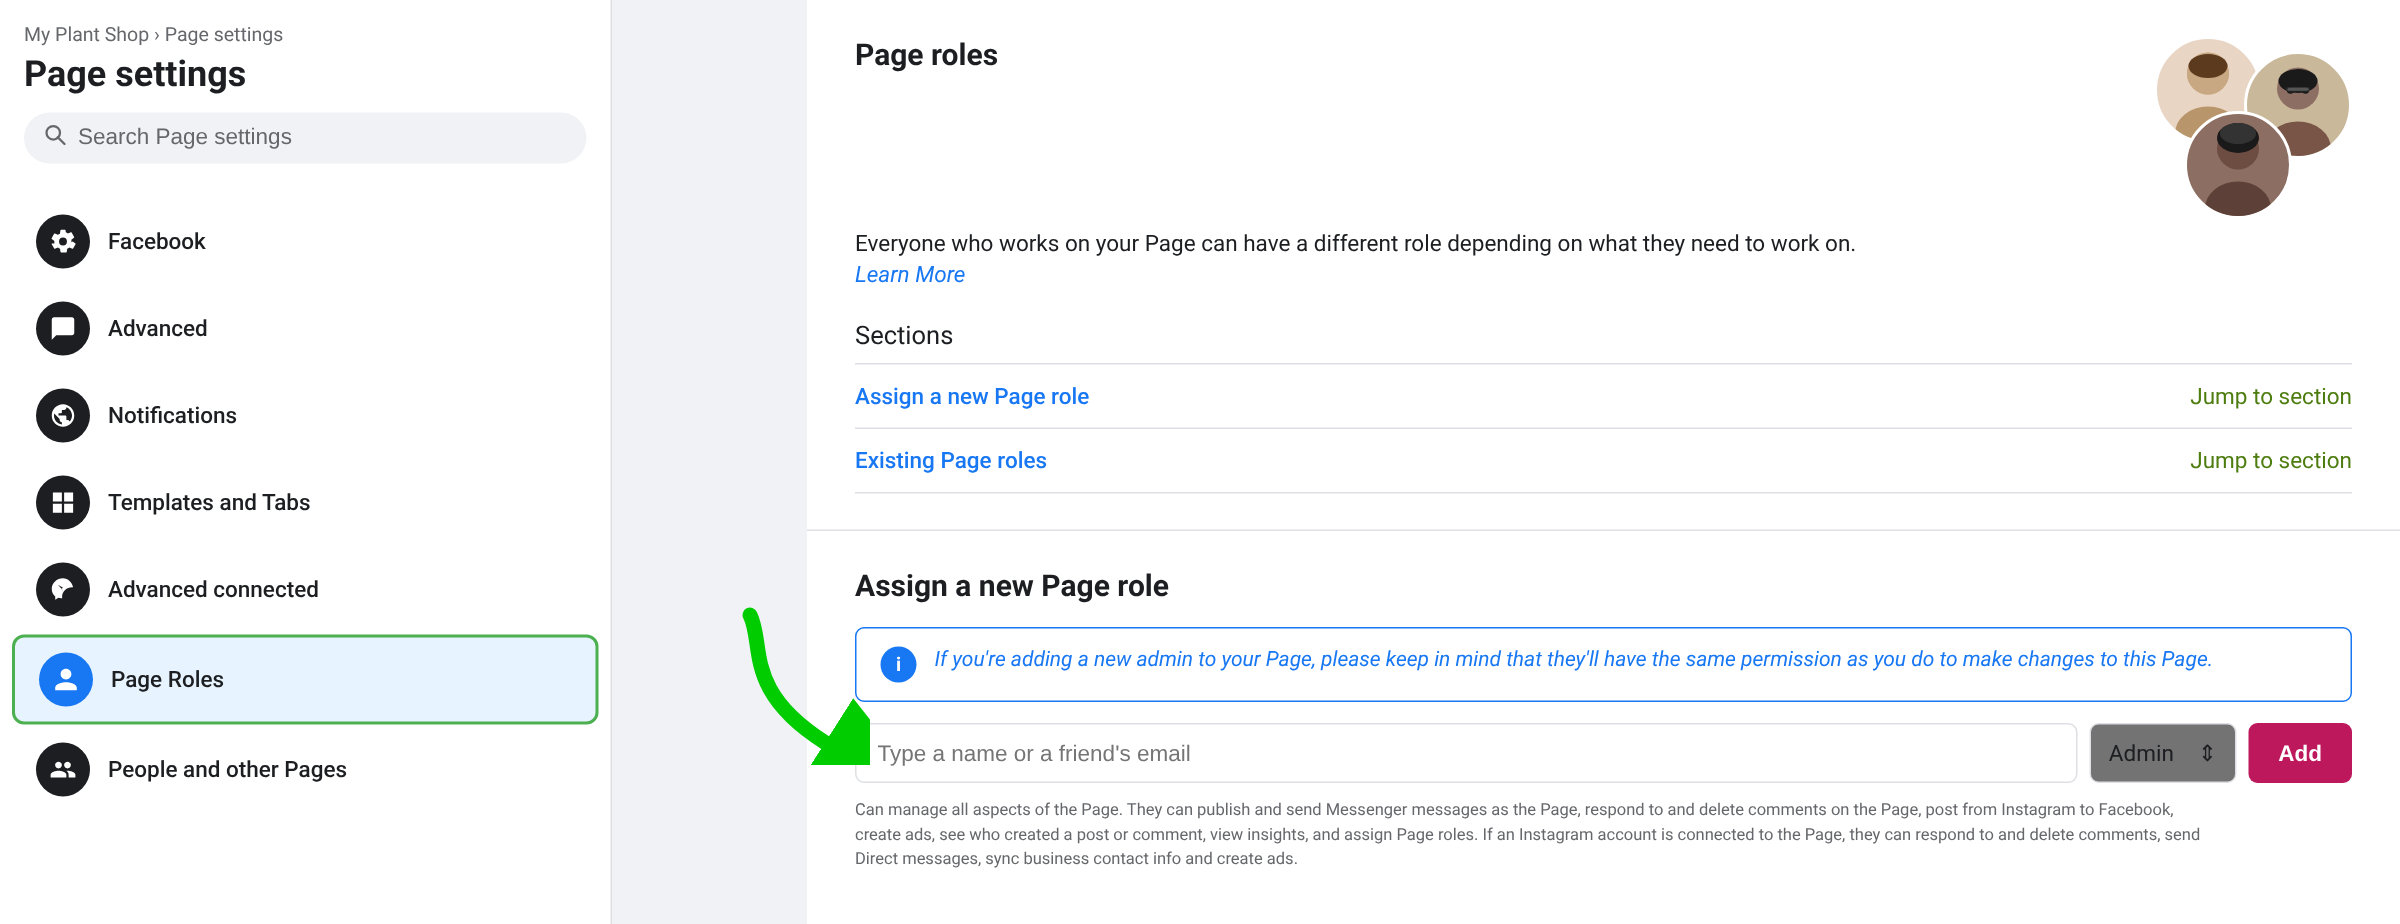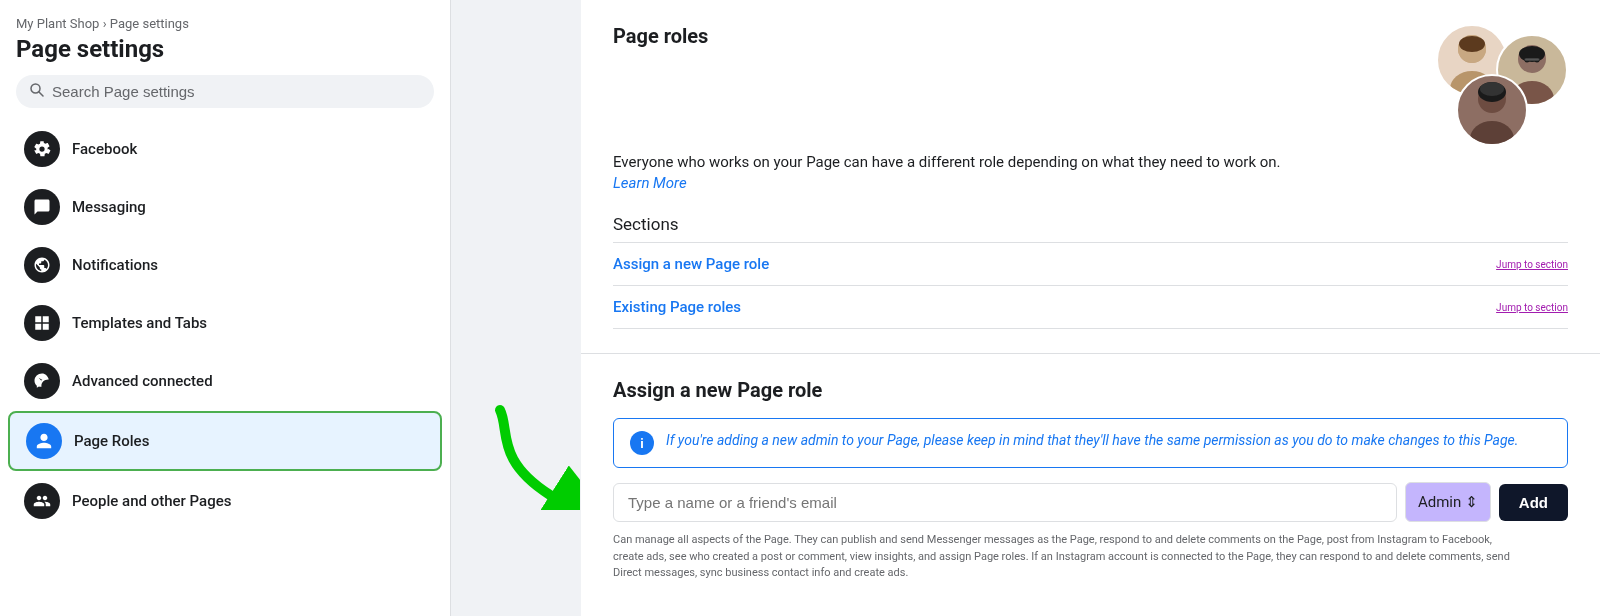--- a/index.html
+++ b/index.html
@@ -7,21 +7,21 @@
       font-family: -apple-system, BlinkMacSystemFont, 'Segoe UI', Roboto, Helvetica, Arial, sans-serif;
       background: #f0f2f5;
       display: flex;
       width: 1600px;
       height: 616px;
       overflow: hidden;
     }
 
     
     .sidebar {
-      width: 451px;
+      width: 408px;
       background: #fff;
       border-right: 1px solid #dddfe2;
       display: flex;
       flex-direction: column;
       padding: 0;
       flex-shrink: 0;
     }
 
     .sidebar-header {
       padding: 16px 16px 8px 16px;
@@ -41,21 +41,21 @@
       color: #1c1e21;
       margin-bottom: 12px;
     }
 
     .search-box {
       display: flex;
       align-items: flex-start;
       background: #f0f2f5;
       border-radius: 20px;
       padding: 8px 14px;
-      margin-bottom: 3px;
+      margin-bottom: 14px;
     }
 
     .search-icon-wrap {
       margin-right: 8px;
       color: #65676b;
       font-size: 14px;
     }
 
     .search-input {
       border: none;
@@ -210,24 +210,23 @@
 
     .section-link {
       color: #1877f2;
       font-size: 15px;
       font-weight: 500;
       text-decoration: none;
       cursor: pointer;
     }
 
     .jump-link {
-      color: #a21caf;
-      font-size: 10px;
+      color: #4d7c0f;
+      font-size: 15px;
       cursor: pointer;
-      text-decoration: underline;
     }
 
     
     .assign-section {
       padding: 24px 32px;
     }
 
     .assign-title {
       font-size: 20px;
       font-weight: 700;
@@ -262,52 +261,51 @@
 
     .info-text {
       color: #1877f2;
       font-size: 14px;
       line-height: 1.4;
       font-style: italic;
     }
 
     .input-row {
       display: flex;
-      align-items: center;
       gap: 8px;
       margin-bottom: 10px;
     }
 
     .name-input {
       flex: 1;
       border: 1px solid #dddfe2;
       border-radius: 6px;
       padding: 10px 14px;
       font-size: 15px;
       color: #65676b;
       outline: none;
     }
 
     .role-select {
       border: 1px solid #dddfe2;
       border-radius: 6px;
       padding: 10px 12px;
       font-size: 15px;
       color: #1c1e21;
-      background: #c4b5fd;
+      background: #737373;
       cursor: pointer;
       outline: none;
       display: flex;
       align-items: center;
-      gap: 4px;
+      gap: 16px;
       white-space: nowrap;
     }
 
     .add-button {
-      background: #0f172a;
+      background: #be185d;
       color: #fff;
       border: none;
       border-radius: 6px;
       padding: 10px 20px;
       font-size: 15px;
       font-weight: 600;
       cursor: pointer;
     }
 
     .role-description {
@@ -359,21 +357,21 @@
       </div>
       <span class="nav-label">Facebook</span>
     </div>
 
     <div class="nav-item">
       <div class="nav-icon dark">
         <svg width="18" height="18" viewBox="0 0 24 24" fill="white">
           <path d="M20 2H4c-1.1 0-2 .9-2 2v18l4-4h14c1.1 0 2-.9 2-2V4c0-1.1-.9-2-2-2z"></path>
         </svg>
       </div>
-      <span class="nav-label">Messaging</span>
+      <span class="nav-label">Advanced</span>
     </div>
 
 
     <div class="nav-item">
       <div class="nav-icon dark">
         <svg width="18" height="18" viewBox="0 0 24 24" fill="white">
           <path d="M12 2C6.48 2 2 6.48 2 12s4.48 10 10 10 10-4.48 10-10S17.52 2 12 2zm-1 17.93c-3.95-.49-7-3.85-7-7.93 0-.62.08-1.21.21-1.79L9 15v1c0 1.1.9 2 2 2v1.93zm6.9-2.54c-.26-.81-1-1.39-1.9-1.39h-1v-3c0-.55-.45-1-1-1H8v-2h2c.55 0 1-.45 1-1V7h2c1.1 0 2-.9 2-2v-.41c2.93 1.19 5 4.06 5 7.41 0 2.08-.8 3.97-2.1 5.39z"></path>
         </svg>
       </div>
       <span class="nav-label">Notifications</span>

